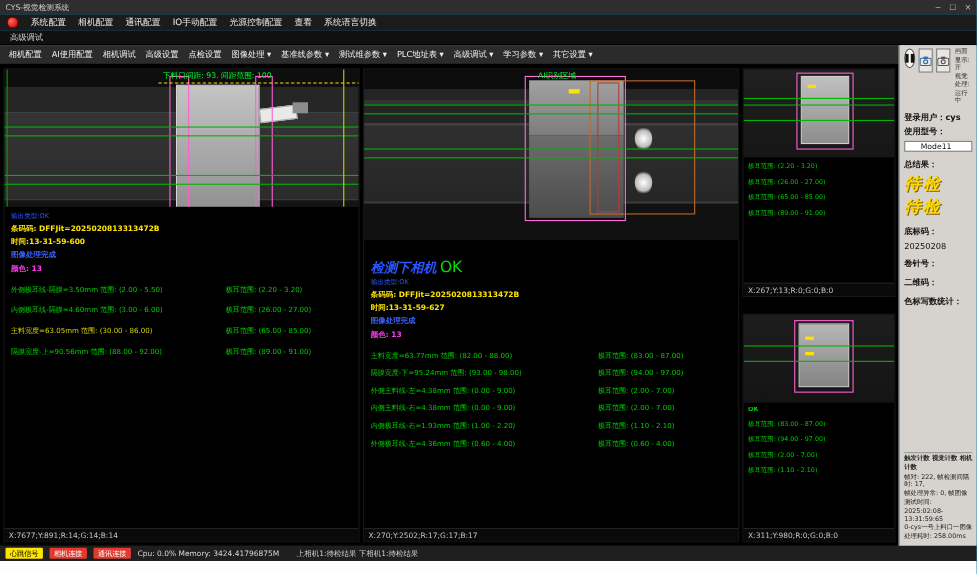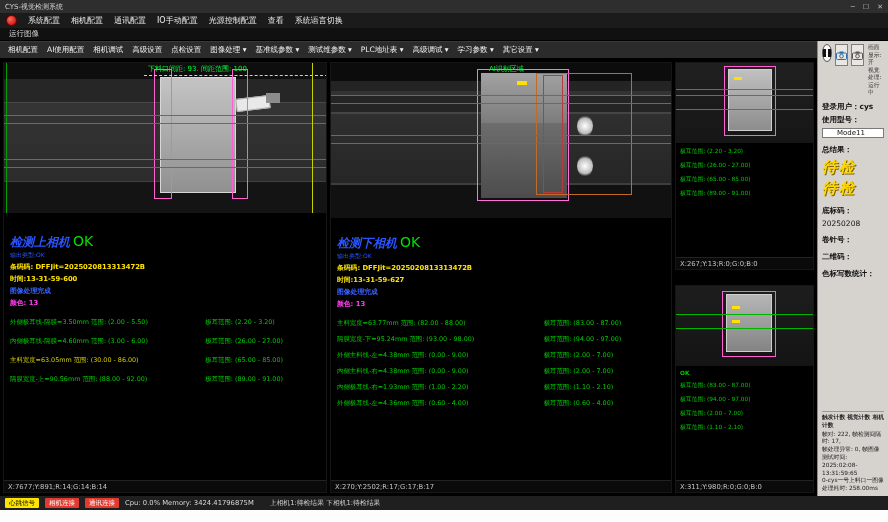--- a/index.html
+++ b/index.html
@@ -33,21 +33,21 @@
              border-top:1px solid #3a3a3a; border-bottom:1px solid #000; white-space:nowrap; }
 
   .cams { flex:1; display:flex; gap:3px; padding:3px; background:#000; min-height:0; }
   .cam { background:#000; display:flex; flex-direction:column; border:1px solid #161616; min-height:0; }
   .cam1 { width:324px; }
   .cam2 { flex:1; }
   .thumbs { width:139px; display:flex; flex-direction:column; gap:15px; }
   .thumb { flex:1; display:flex; flex-direction:column; background:#000; border:1px solid #161616; min-height:0; }
 
   .img-area { position:relative; background:#181818; overflow:hidden; flex:0 0 auto; }
-  .cam1 .img-area { height:150px; }
+  .cam1 .img-area { height:125px; }
   .cam2 .img-area { height:155px; }
   .thumb .img-area { height:80px; }
 
   .ov-green-text { position:absolute; font-size:7px; color:#00ff30; white-space:nowrap; z-index:5; }
   .readout { flex:1; padding:4px 6px 0 6px; overflow:hidden; }
   .result-line { font-size:12px; font-weight:bold; font-style:italic; color:#2a55ff; }
   .result-ok { color:#00e000; font-size:14px; font-style:normal; margin-left:3px; }
   .t-yellow { color:#ffe400; font-size:6.8px; margin-top:2px; font-weight:bold; }
   .t-blue { color:#3a62ff; font-size:6.8px; margin-top:2px; font-weight:bold; }
   .t-magenta { color:#ff3df0; font-size:6.8px; margin-top:2px; font-weight:bold; }
@@ -116,21 +116,21 @@
     <span class="mitem">系统配置</span>
     <span class="mitem">相机配置</span>
     <span class="mitem">通讯配置</span>
     <span class="mitem">IO手动配置</span>
     <span class="mitem">光源控制配置</span>
     <span class="mitem">查看</span>
     <span class="mitem">系统语言切换</span>
   </div>
 
   <div class="tabrow">
-    <span>运行图像</span>
+    <span>高级调试</span>
   </div>
 
   <div class="content">
     <div class="left-col">
 
       <div class="toolbar">
         <span>相机配置</span>
         <span>AI使用配置</span>
         <span>相机调试</span>
         <span>高级设置</span>
@@ -164,23 +164,20 @@
             <div class="abs" style="left:0;top:96px;width:100%;height:1px;background:#00b400;"></div>
             <div class="abs" style="left:0;top:104px;width:100%;height:1px;background:#00b400;"></div>
             <div class="abs" style="left:140px;top:12px;width:184px;height:0;border-top:1px dashed #ffe000;"></div>
             <div class="abs" style="left:2px;top:0;width:1px;height:100%;background:#00a000;"></div>
             <div class="abs" style="left:308px;top:0;width:1px;height:100%;background:#c8d000;"></div>
             <span class="ov-green-text" style="left:144px;top:1px;">
               <span>下料口间距: 93.</span> <span>间距范围: 100</span>
             </span>
           </div>
           <div class="readout">
-            <div style="margin-top:14px;">
-              <span class="result-line">检测上相机</span><span class="result-ok">OK</span>
-            </div>
             <div class="subtitle">输出类型:OK</div>
             <div class="t-yellow">条码码: DFFJit=2025020813313472B</div>
             <div class="t-yellow">时间:13-31-59-600</div>
             <div class="t-blue">图像处理完成</div>
             <div class="t-magenta">颜色: 13</div>
             <div class="rows">
               <div class="mrow">
                   <span class="l">外侧极耳线-隔膜=3.50mm 范围: (2.00 - 5.50)</span>
                   <span class="r">极耳范围: (2.20 - 3.20)</span>
                 </div>

